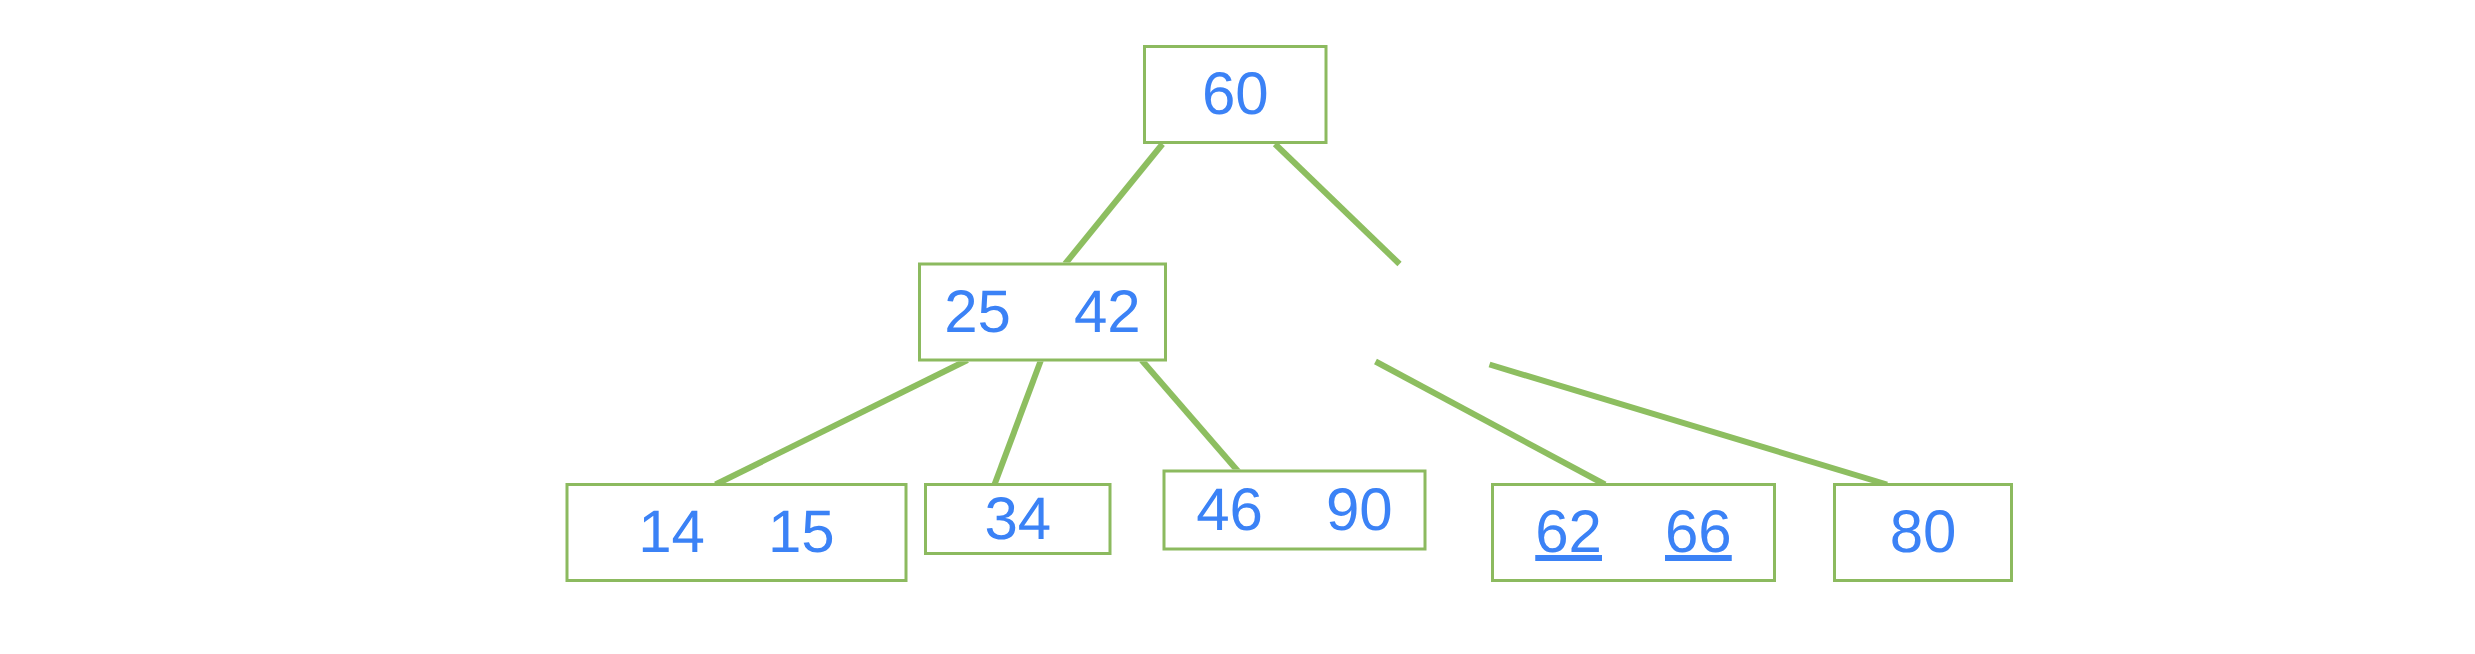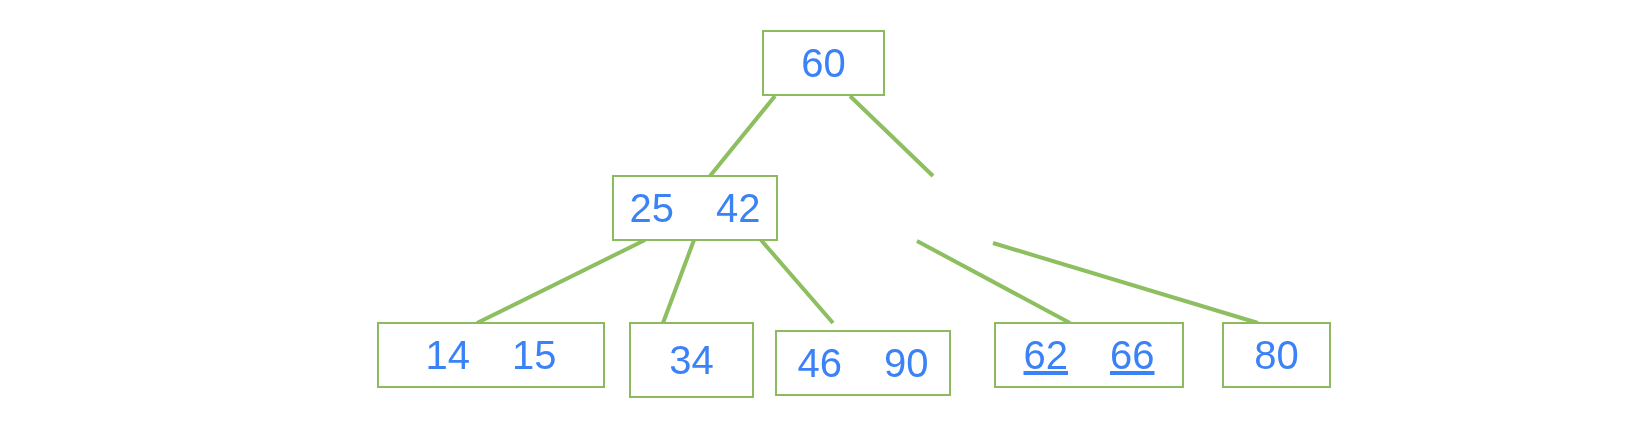--- a/index.html
+++ b/index.html
@@ -62,31 +62,31 @@
     <span class="key">25</span>
     <span class="key">42</span>
   </div>
 
 
   <div class="tree-node" style="left:377px; top:322px; width:228px; height:66px;">
     <span class="key">14</span>
     <span class="key">15</span>
   </div>
 
-  <div class="tree-node" style="left:616px; top:322px; width:125px; height:76px;margin-left:13px;">
+  <div class="tree-node" style="left:616px; top:322px; width:125px; height:48px;">
     <span class="key">34</span>
   </div>
 
-  <div class="tree-node" style="left:775px; top:330px; width:176px; height:66px;">
+  <div class="tree-node" style="left:775px; top:313px; width:176px; height:54px;">
     <span class="key">46</span>
     <span class="key">90</span>
   </div>
 
   <div class="tree-node" style="left:994px; top:322px; width:190px; height:66px;text-decoration:underline;">
     <span class="key">62</span>
     <span class="key">66</span>
   </div>
 
-  <div class="tree-node" style="left:1222px; top:322px; width:109px; height:66px;">
+  <div class="tree-node" style="left:1222px; top:322px; width:120px; height:66px;">
     <span class="key">80</span>
   </div>
 
 </div>
 
 </body></html>

